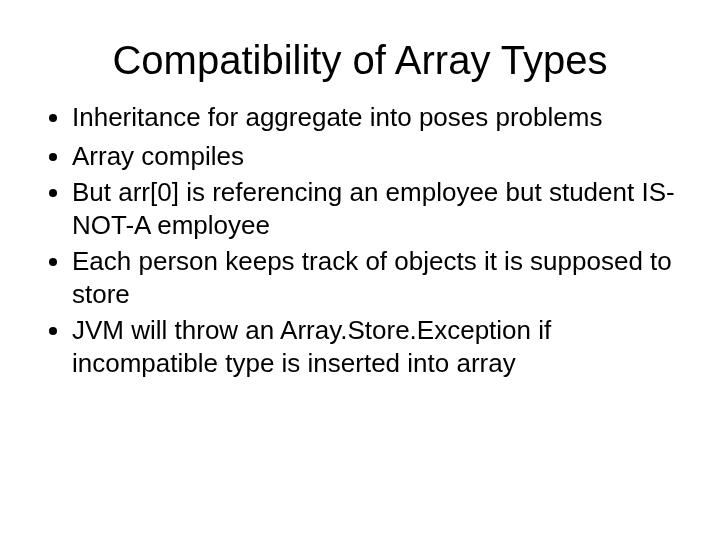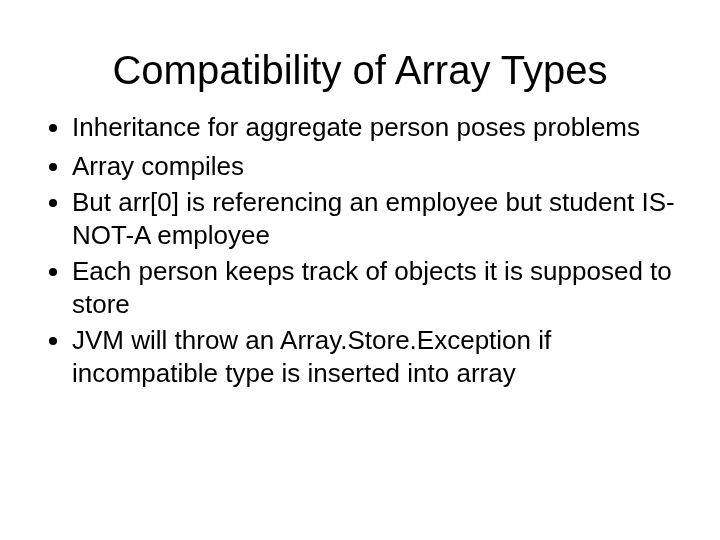--- a/index.html
+++ b/index.html
@@ -8,22 +8,21 @@
     width: 720px;
     height: 540px;
     background: #ffffff;
     font-family: Arial, Helvetica, sans-serif;
     color: #000000;
   }
   .slide {
     box-sizing: border-box;
     width: 720px;
     height: 524px;
-    padding: 24px 40px 30px 40px;
-    margin-top: 16px;
+    padding: 30px 40px 30px 40px;
   }
   .title {
     font-size: 40px;
     text-align: center;
     margin: 8px 0 18px 0;
     font-weight: normal;
   }
   ul.bullets {
     margin: 0 0 6px 0;
     padding-left: 32px;
@@ -45,21 +44,21 @@
   }
 </style>
 </head>
 <body>
 
 <div class="slide">
 
   <h1 class="title">Compatibility of Array Types</h1>
 
   <ul class="bullets">
-    <li>Inheritance for aggregate person poses problems</li>
+    <li>Inheritance for aggregate into poses problems</li>
   </ul>
 
 
   <ul class="bullets">
     <li>Array compiles</li>
     <li>But arr[0] is referencing an employee but student IS-NOT-A employee</li>
     <li>Each person keeps track of objects it is supposed to store</li>
     <li>JVM will throw an Array.Store.Exception if incompatible type is inserted into array</li>
   </ul>
 

